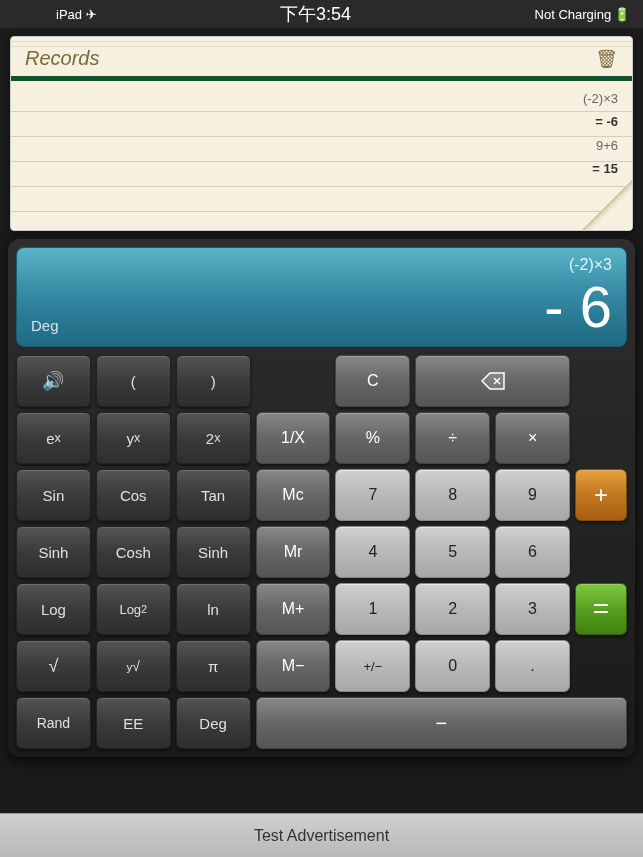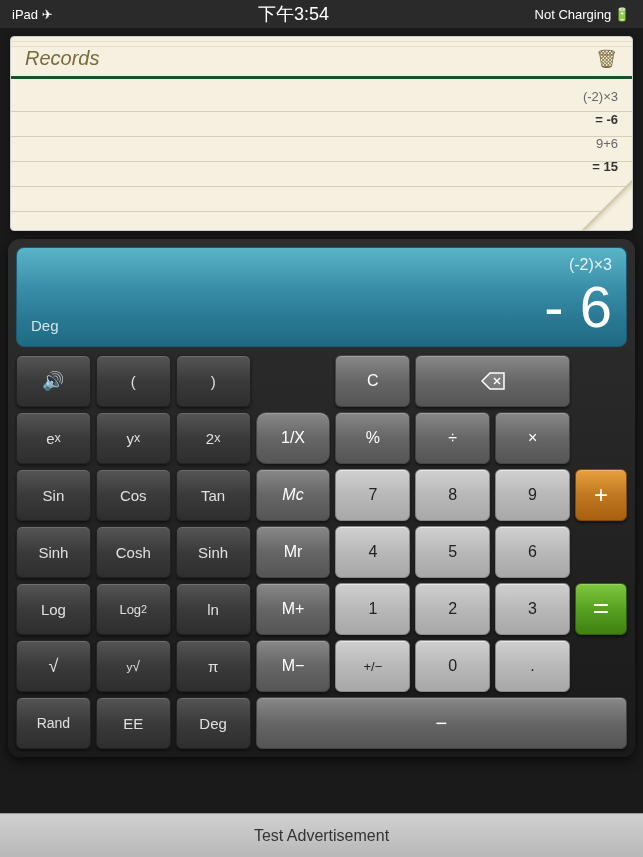--- a/index.html
+++ b/index.html
@@ -17,21 +17,21 @@
       width: 100%;
       height: 28px;
       background: #2a2a2a;
       display: flex;
       align-items: center;
       justify-content: space-between;
       padding: 0 12px;
       color: #fff;
       font-size: 13px;
     }
-    .status-left { display: flex; align-items: center; gap: 6px; }
+    .status-left { display: flex; align-items: center; gap: 6px; margin-left: 44px; }
     .status-center { font-size: 18px; }
     .status-right { display: flex; align-items: center; gap: 4px; font-size: 13px; }
 
     
     #records-section {
       margin: 8px 10px;
       background: #f5f0e0;
       border: 1px solid #ccc;
       border-radius: 4px;
       position: relative;
@@ -48,21 +48,21 @@
         180deg,
         transparent 0px, transparent 4px,
         rgba(150,120,60,0.15) 4px, rgba(150,120,60,0.15) 5px
       );
     }
     #records-header {
       display: flex;
       align-items: center;
       justify-content: space-between;
       padding: 10px 14px 6px 14px;
-      border-bottom: 3px solid #14532d;
+      border-bottom: 5px solid #14532d;
     }
     #records-title {
       color: #7a6a3a;
       font-size: 20px;
       font-style: italic;
     }
     #records-body {
       padding: 6px 14px;
       text-align: right;
       color: #555;
@@ -256,28 +256,28 @@
       <button class="btn btn-med" style="grid-area: 1 / 6 / auto / span 2;">
         <svg width="24" height="18" viewBox="0 0 24 18">
           <path d="M9 1L1 9L9 17H23V1H9Z" stroke="white" stroke-width="1.5" fill="rgba(255,255,255,0.15)"></path>
           <line x1="13" y1="6" x2="19" y2="12" stroke="white" stroke-width="1.5"></line>
           <line x1="19" y1="6" x2="13" y2="12" stroke="white" stroke-width="1.5"></line>
         </svg>
       </button>
       <button class="btn btn-dark" style="grid-area: 2 / 1;">e<sup>x</sup></button>
       <button class="btn btn-dark" style="grid-area: 2 / 2;">y<sup>x</sup></button>
       <button class="btn btn-dark" style="grid-area: 2 / 3;">2<sup>x</sup></button>
-      <button class="btn btn-med" style="grid-area: 2 / 4; border-radius: 10px;">1/X</button>
+      <button class="btn btn-med" style="grid-area: 2 / 4;">1/X</button>
       <button class="btn btn-med" style="grid-area: 2 / 5;">%</button>
       <button class="btn btn-med" style="grid-area: 2 / 6;">÷</button>
       <button class="btn btn-med" style="grid-area: 2 / 7;">×</button>
       <button class="btn btn-dark" style="grid-area: 3 / 1;">Sin</button>
       <button class="btn btn-dark" style="grid-area: 3 / 2;">Cos</button>
       <button class="btn btn-dark" style="grid-area: 3 / 3;">Tan</button>
-      <button class="btn btn-med" style="grid-area: 3 / 4; font-style: italic;">Mc</button>
+      <button class="btn btn-med" style="grid-area: 3 / 4;">Mc</button>
       <button class="btn btn-light" style="grid-area: 3 / 5;">7</button>
       <button class="btn btn-light" style="grid-area: 3 / 6;">8</button>
       <button class="btn btn-light" style="grid-area: 3 / 7;">9</button>
       <button class="btn btn-orange" style="grid-area: 3 / 8 / span 2; font-size: 24px;">+</button>
       <button class="btn btn-dark" style="grid-area: 4 / 2;">Cosh</button>
       <button class="btn btn-dark" style="grid-area: 4 / 1;">Sinh</button>
       <button class="btn btn-dark" style="grid-area: 4 / 3;">Sinh</button>
       <button class="btn btn-med" style="grid-area: 4 / 4;">Mr</button>
       <button class="btn btn-light" style="grid-area: 4 / 5;">4</button>
       <button class="btn btn-light" style="grid-area: 4 / 6;">5</button>

